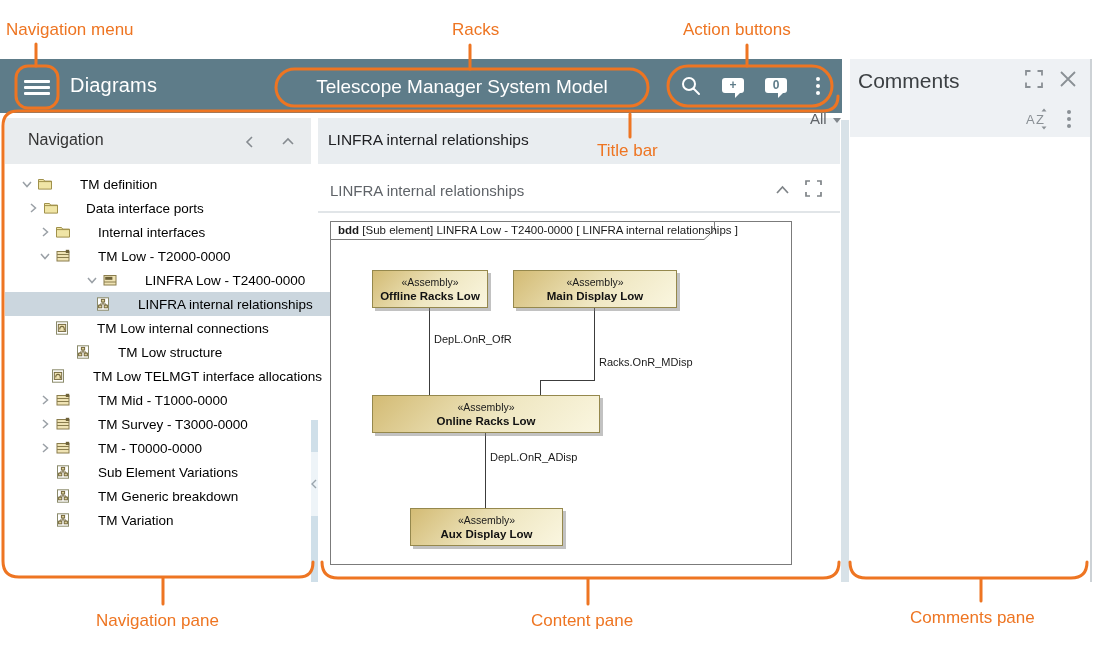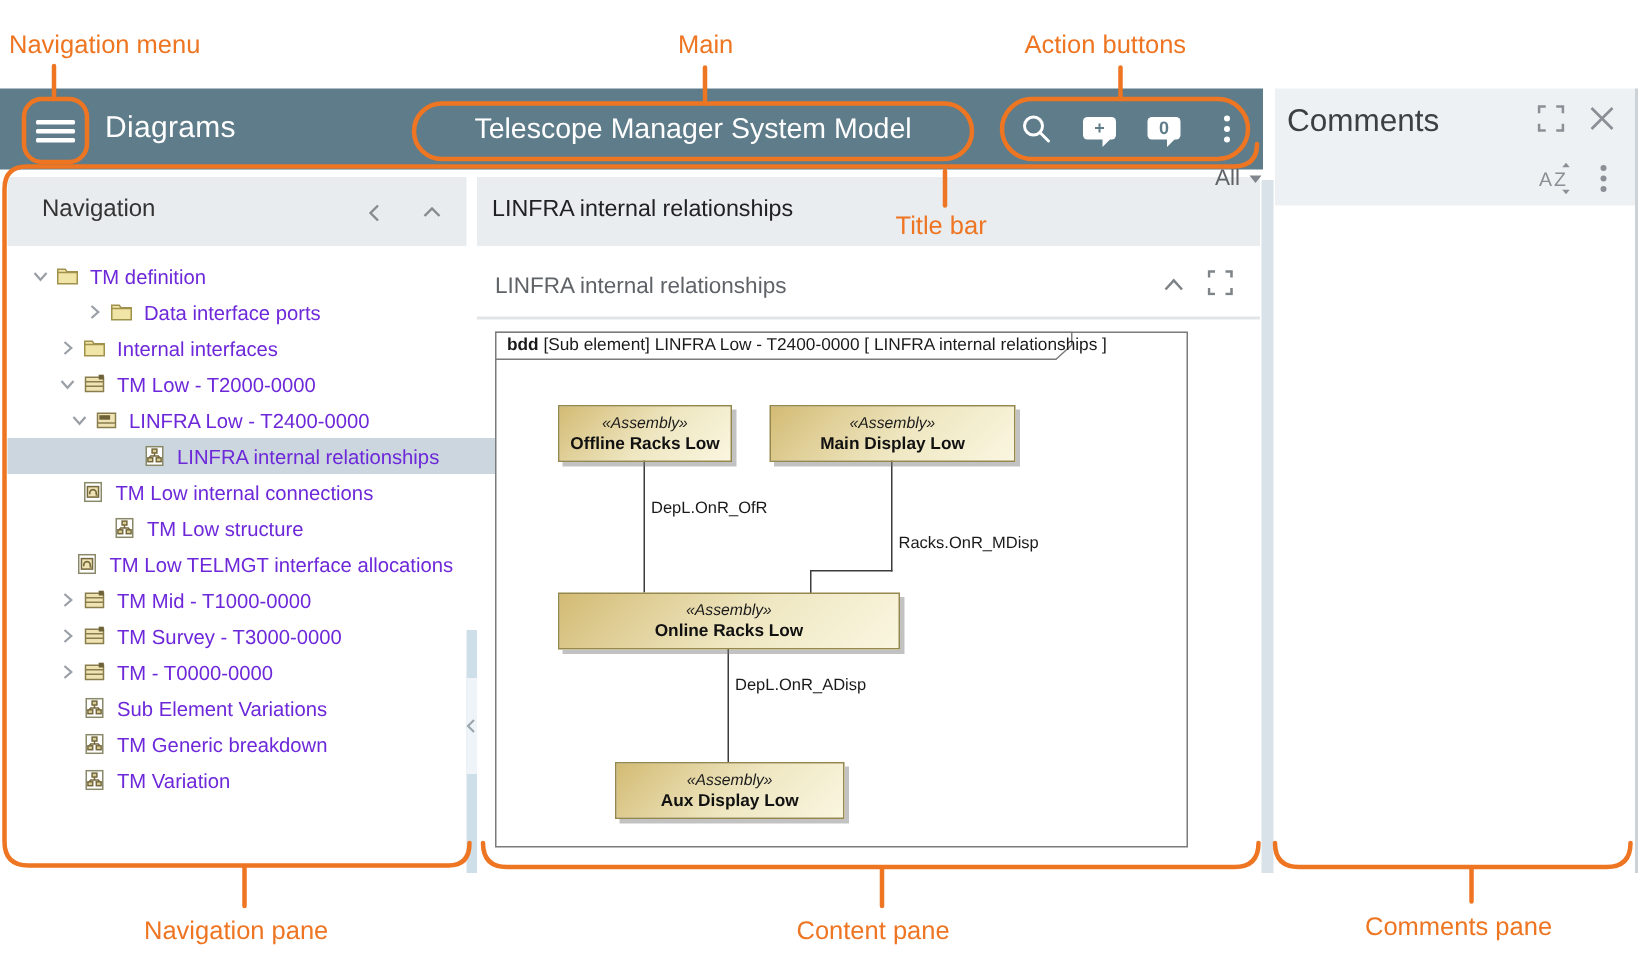--- a/index.html
+++ b/index.html
@@ -19,35 +19,35 @@
   .vdots{width:4px;}
   .vdots i{position:absolute;left:0;width:4px;height:4px;border-radius:50%;background:#fff;}
   
   .nav-header{left:5px;top:118px;width:306px;height:46px;background:#E9ECEE;}
   .nav-title{left:28px;top:131px;font-size:16px;color:#333;}
   .tree{left:5px;top:172px;width:306px;}
   .trow{position:absolute;left:0;width:306px;height:24px;display:flex;align-items:center;cursor:pointer;}
   .trow.sel{background:#CBD6DE;}
   .chev{width:20px;height:16px;flex:0 0 20px;display:flex;align-items:center;justify-content:center;}
   .ticon{width:17px;height:16px;flex:0 0 17px;margin-right:6px;}
-  .tlabel{font-size:13.5px;color:#6d28d9;white-space:nowrap;}
+  .tlabel{font-size:13.5px;color:#000000;white-space:nowrap;margin-left:20px;}
   .navstrip{left:311px;top:420px;width:7px;height:162px;background:#CFDFE9;}
   .navhandle{left:311px;top:452px;width:7px;height:64px;background:#EEF4F8;cursor:pointer;}
   
   .content-header{left:318px;top:118px;width:522px;height:46px;background:#E9EDF0;}
   .page-title{left:328px;top:131px;font-size:15.5px;color:#202124;}
   .section-header{left:318px;top:170px;width:522px;height:41px;background:#fff;border-bottom:2px solid #E1E5E8;}
   .section-title{left:330px;top:182px;font-size:15px;color:#5F6368;}
   .frame{left:330px;top:221px;width:460px;height:342px;border:1px solid #7B7B7B;background:#fff;}
   .frame-head-text{left:338px;top:224px;font-size:11.5px;color:#1a1a1a;white-space:nowrap;}
   .blk{position:absolute;border:1px solid #95884D;
        background:linear-gradient(135deg,#D3BB74 0%,#EFE7C2 55%,#FAF6E0 100%);
        box-shadow:3px 3px 0 0 rgba(120,120,120,.45);
        display:flex;flex-direction:column;align-items:center;justify-content:center;cursor:pointer;}
-  .blk .st{font-size:10.5px;color:#1a1a1a;line-height:14px;font-style:italic;}
+  .blk .st{font-size:10.5px;color:#1a1a1a;line-height:14px;}
   .blk .nm{font-size:11.5px;font-weight:bold;color:#111;line-height:14px;}
   .cline{position:absolute;background:#3C3C3C;}
   .clabel{position:absolute;font-size:11px;color:#1a1a1a;white-space:nowrap;}
   
   .comments-pane{left:850px;top:59px;width:241px;height:523px;background:#fff;}
   .comments-head{left:850px;top:59px;width:241px;height:78px;background:#EEF1F4;}
   .comments-title{left:858px;top:69px;font-size:21px;color:#3C4043;}
   .filter{left:810px;top:110px;font-size:15px;color:#5F6368;cursor:pointer;}
   .caret-down{display:inline-block;width:0;height:0;border-left:4px solid transparent;
       border-right:4px solid transparent;border-top:5px solid #80868B;margin-left:6px;vertical-align:middle;}
@@ -136,21 +136,21 @@
       <span class="chev">
           <svg width="16" height="16">
             <use href="#i-chev-d"></use>
           </svg>
         </span>
       <span class="ticon"><svg width="16" height="16">
             <use href="#i-folder"></use>
           </svg></span>
       <span class="tlabel">TM definition</span>
       </div>
-    <div class="trow" style="top:24px;padding-left:48px">
+    <div class="trow" style="top:24px;padding-left:18px">
       <span class="chev">
           <svg width="16" height="16">
             <use href="#i-chev-r"></use>
           </svg>
         </span>
       <span class="ticon"><svg width="16" height="16">
             <use href="#i-folder"></use>
           </svg></span>
       <span class="tlabel">Data interface ports</span>
       </div>
@@ -169,21 +169,21 @@
       <span class="chev">
           <svg width="16" height="16">
             <use href="#i-chev-d"></use>
           </svg>
         </span>
       <span class="ticon"><svg width="16" height="16">
             <use href="#i-block"></use>
           </svg></span>
       <span class="tlabel">TM Low - T2000-0000</span>
       </div>
-    <div class="trow" style="top:96px;padding-left:38px">
+    <div class="trow" style="top:96px;padding-left:77px">
       <span class="chev">
           <svg width="16" height="16">
             <use href="#i-chev-d"></use>
           </svg>
         </span>
       <span class="ticon"><svg width="16" height="16">
             <use href="#i-sub"></use>
           </svg></span>
       <span class="tlabel">LINFRA Low - T2400-0000</span>
       </div>
@@ -360,20 +360,20 @@
       <path d="M838,96 Q838,111 822,111 L18,111 Q3,111 3,126 L3,561 Q3,577 19,577 L299,577 Q313,577 313,562"></path>
       <line x1="163" y1="578" x2="163" y2="604"></line>
       <line x1="630" y1="114" x2="630" y2="137"></line>
       <path d="M322,562 Q322,578 338,578 L823,578 Q839,578 839,562"></path>
       <line x1="588" y1="579" x2="588" y2="604"></line>
       <path d="M850,562 Q850,578 866,578 L1071,578 Q1087,578 1087,562"></path>
       <line x1="981" y1="579" x2="981" y2="601"></line>
     </g>
   </svg>
   <div class="ann" style="left:6px;top:20px">Navigation menu</div>
-  <div class="ann" style="left:452px;top:20px">Main</div>
+  <div class="ann" style="left:452px;top:20px">Racks</div>
   <div class="ann" style="left:683px;top:20px">Action buttons</div>
   <div class="ann" style="left:597px;top:141px">Title bar</div>
   <div class="ann" style="left:96px;top:611px">Navigation pane</div>
   <div class="ann" style="left:531px;top:611px">Content pane</div>
   <div class="ann" style="left:910px;top:608px">Comments pane</div>
 
 </div>
 
 </body></html>

